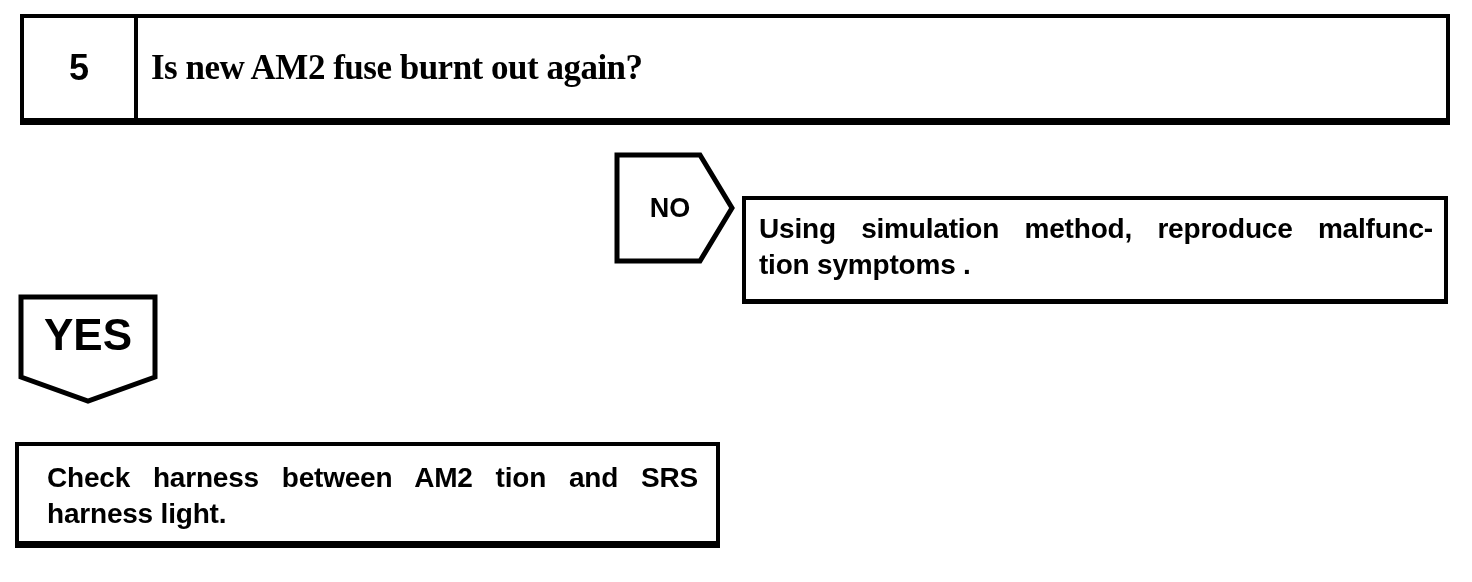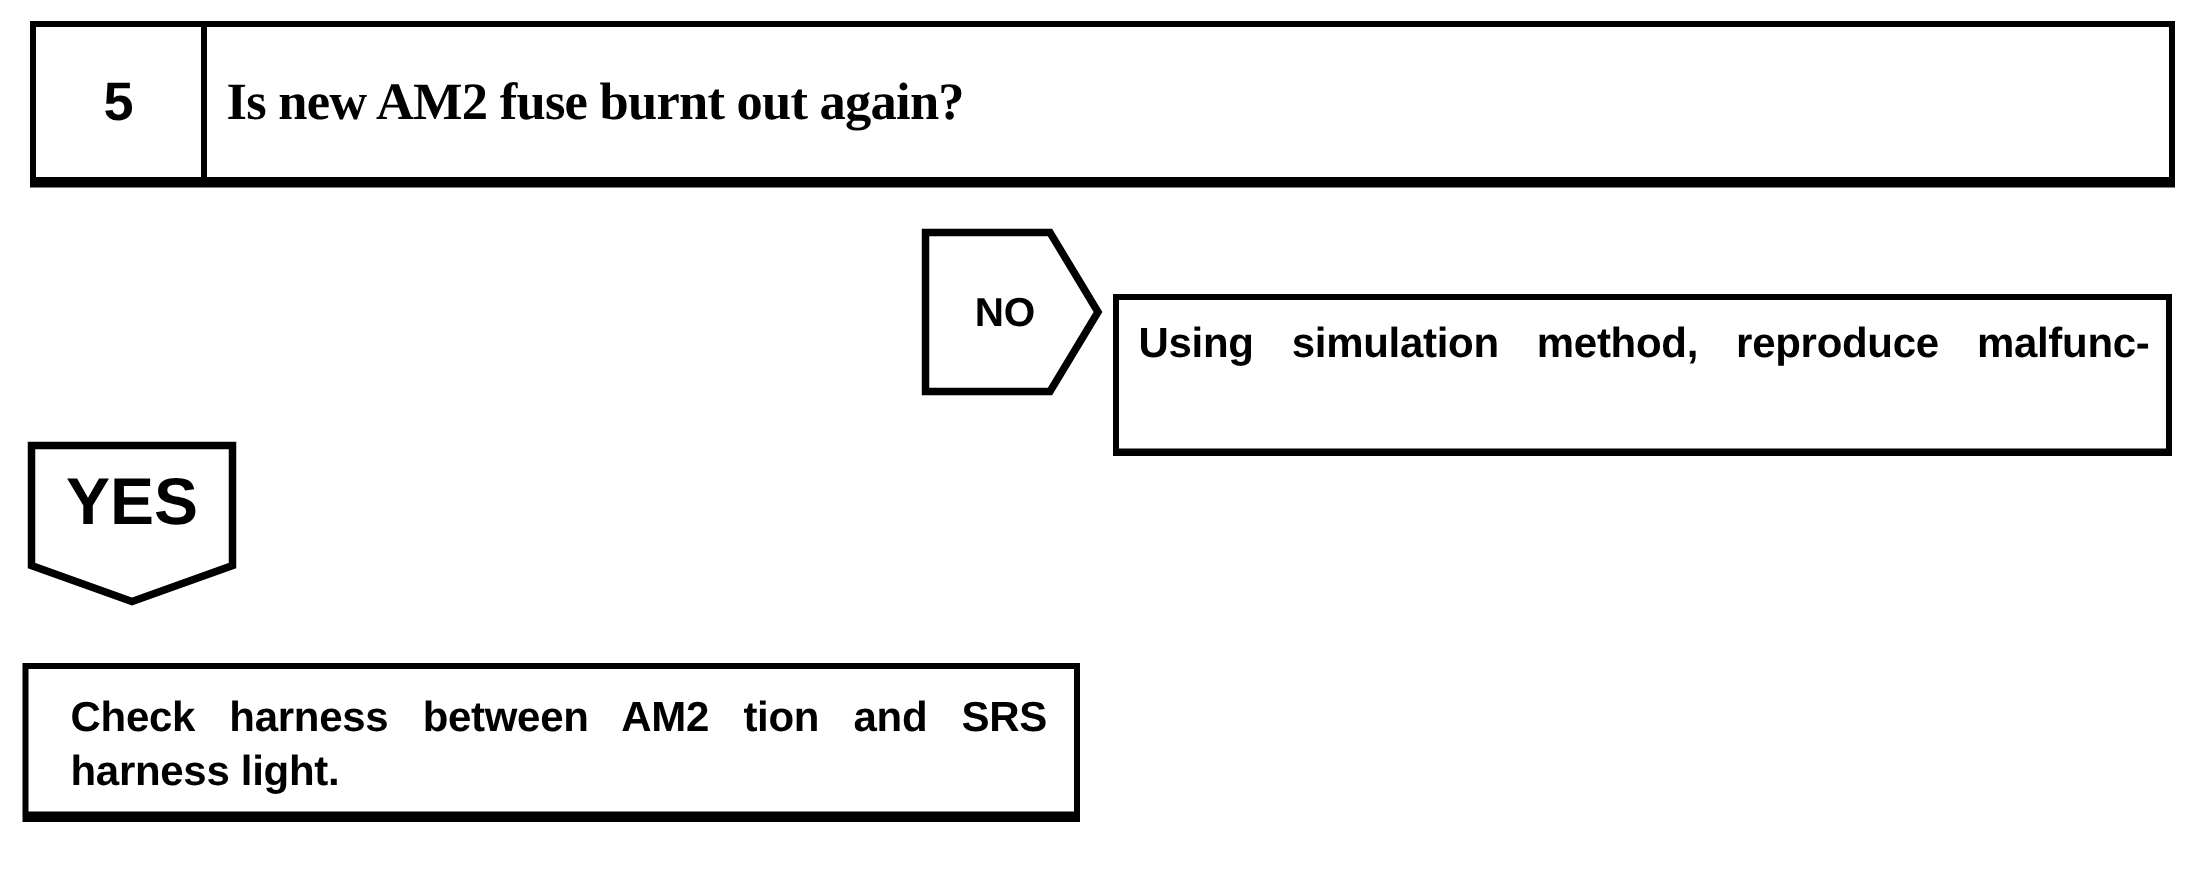--- a/index.html
+++ b/index.html
@@ -99,20 +99,21 @@
 
   <div class="abs connector no-connector">
     <svg width="124" height="114" viewBox="0 0 124 114">
       <polygon points="4,4 87,4 119,57 87,110 4,110" fill="#ffffff" stroke="#000000" stroke-width="5" stroke-linejoin="miter"></polygon>
     </svg>
     <div class="connector-label">NO</div>
   </div>
 
   <div class="abs action-box no-action-box">
     <div class="jline">Using simulation method, reproduce malfunc-</div>
+    <div class="lline">tion symptoms .</div>
   </div>
 
   <div class="abs connector yes-connector">
     <svg width="142" height="112" viewBox="0 0 142 112">
       <polygon points="4,4 138,4 138,84 71,108 4,84" fill="#ffffff" stroke="#000000" stroke-width="5" stroke-linejoin="miter"></polygon>
     </svg>
     <div class="connector-label">YES</div>
   </div>
 
   <div class="abs action-box yes-action-box">

